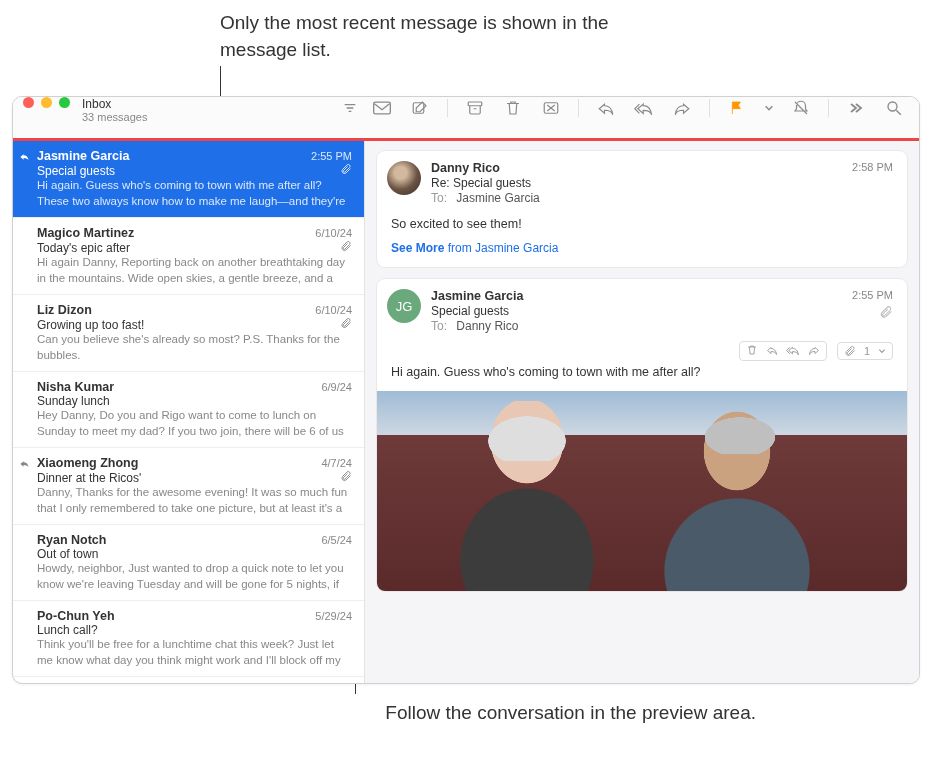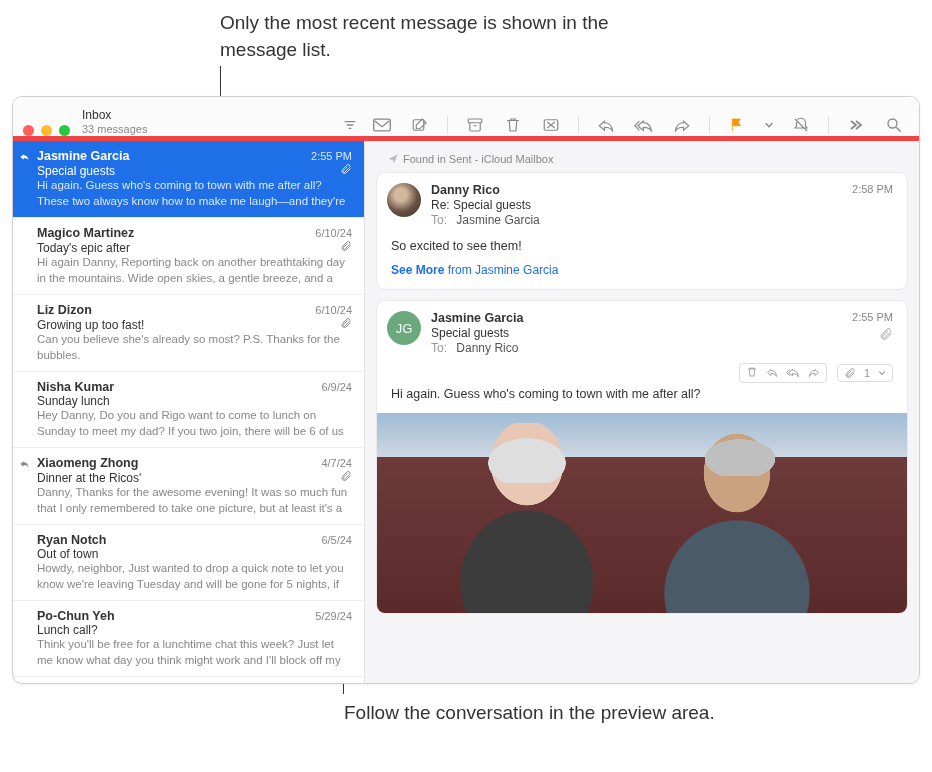--- a/index.html
+++ b/index.html
@@ -11,21 +11,21 @@
     position: relative;
     color: #333;
   }
   .callout {
     position: absolute;
     font-size: 19px;
     line-height: 1.4;
     color: #333;
   }
   .callout-top { left: 220px; top: 10px; width: 400px; }
-  .callout-bottom { left: 344px; top: 700px; width: 400px; }
+  .callout-bottom { left: 356px; top: 700px; width: 400px; text-align: right; }
   .callout-top::after {
     content:""; position:absolute; left:0; top:56px; width:1px; height:85px; background:#333;
   }
   .callout-bottom::before {
     content:""; position:absolute; left:-1px; top:-290px; width:1px; height:284px; background:#333;
   }
 
   .window {
     position: absolute;
     left: 12px;
@@ -38,22 +38,22 @@
     display: flex;
     flex-direction: column;
     overflow: hidden;
     box-shadow: 0 1px 3px rgba(0,0,0,0.06);
   }
 
   
   .titlebar {
     height: 44px;
     display: flex;
-    align-items: flex-end;
-    border-bottom: 5px solid #ef4444;
+    align-items: flex-start;
+    border-bottom: 3px solid #ef4444;
     padding: 0 10px;
     background: #fbfbfb;
   }
   .traffic-lights { display: flex; gap: 7px; margin-right: 12px; }
   .tl { width: 11px; height: 11px; border-radius: 50%; }
   .tl.red { background: #ff5f57; }
   .tl.yellow { background: #febc2e; }
   .tl.green { background: #28c840; }
 
   .mailbox-title { font-size: 12px; line-height: 1.2; flex: 0 0 auto; width: 255px;}
@@ -370,26 +370,20 @@
           </div>
           <div class="subj-row">
             <span class="subject">Lunch call?</span>
           </div>
           <div class="preview">Think you'll be free for a lunchtime chat this week? Just let me know what day you think might work and I'll block off my sched…</div>
         </div>
       </div>
 
     <div class="preview-pane">
 
-      <div class="found-in">
-        <svg width="12" height="12" viewBox="0 0 24 24" fill="#bbb">
-            <path d="M3 12l18-9-7 18-2-7-9-2z"></path>
-          </svg>
-        <span>Found in Sent - iCloud Mailbox</span>
-      </div>
 
       <div class="conv-card">
         <div class="conv-head">
           <div class="avatar photo"></div>
           <div class="conv-head-main">
             <div class="from">Danny Rico</div>
             <div class="subj">Re: Special guests</div>
             <div class="to">
               <span>To:</span>
               <span style="color:#555;margin-left:6px;">Jasmine Garcia</span>

